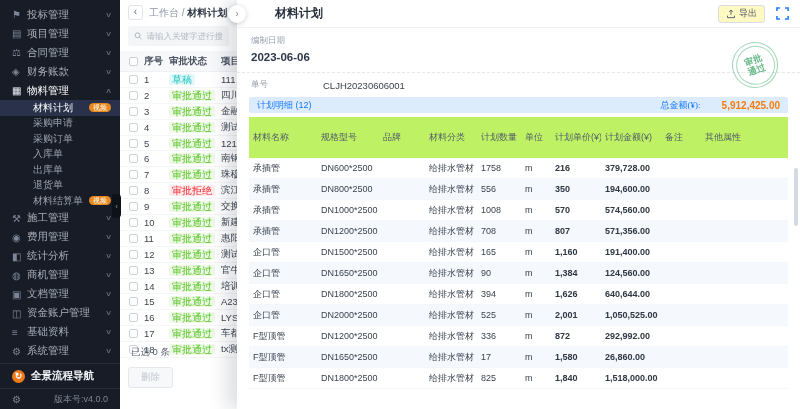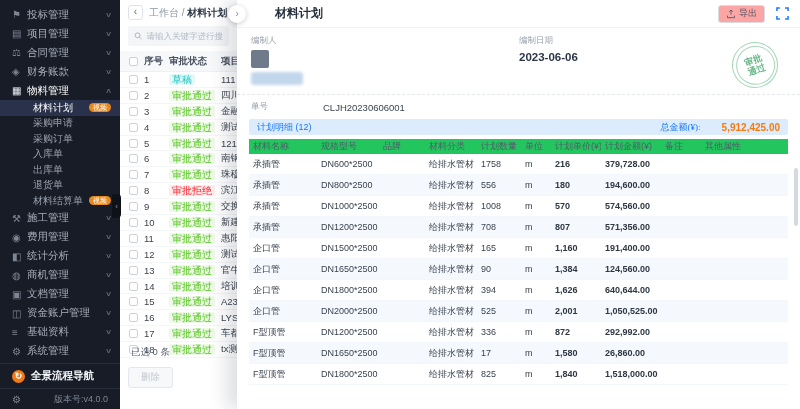--- a/index.html
+++ b/index.html
@@ -48,41 +48,41 @@
   .pill.reject { color:#f5222d; background:#fdeceb; }
   .mid-foot { position:absolute; left:8px; bottom:21px; display:flex; align-items:center; gap:8px;flex-direction:column; }
   .sel-text { font-size:9.5px; color:#596270; }
   .del-btn { border:1px solid #e4e7eb; background:#f7f8fa; color:#c3c9d1; font-size:9.5px; padding:3px 12px; border-radius:3px; cursor:not-allowed; }
 
   
   .drawer { position:absolute; left:237px; top:0; width:563px; height:409px; background:#fff; box-shadow:-10px 0 18px rgba(15,23,42,.14); display:flex; flex-direction:column; z-index:5; }
   .drawer-handle { position:absolute; left:-9px; top:5px; width:18px; height:18px; border-radius:50%; background:#fff; box-shadow:0 1px 5px rgba(0,0,0,.2); color:#8a94a3; font-size:11px; line-height:16px; text-align:center; cursor:pointer; }
   .drawer-head { height:28px; flex:none; display:flex; align-items:center; padding:0 10px 0 38px; border-bottom:1px solid #f1f2f4; }
   .drawer-title { font-size:12px; font-weight:bold; color:#27303d; flex:1; }
-  .export-btn { height:18px; border:1px solid #d9dde3; border-radius:3px; background:#fca5a5; font-size:9px; color:#4b5563; display:flex; align-items:center; gap:3px; padding:0 7px; margin-right:9px; cursor:pointer; }
+  .export-btn { height:18px; border:1px solid #d9dde3; border-radius:3px; background:#fef9c3; font-size:9px; color:#4b5563; display:flex; align-items:center; gap:3px; padding:0 7px; margin-right:9px; cursor:pointer; }
   .expand-btn { width:16px; height:16px; cursor:pointer; display:flex; align-items:center; justify-content:center; }
   .drawer-body { flex:1; overflow:hidden; position:relative; }
   .info-sec { padding:7px 14px 9px; border-bottom:1px dashed #e4e8ed; display:flex; position:relative; }
   .info-col1 { width:268px; }
   .flabel { font-size:8.5px; color:#98a1ad; }
   .avatar { width:18px; height:18px; background:#6f7b8b; border-radius:2px; margin-top:3px; }
   .name-blur { width:52px; height:13px; border-radius:3px; background:#c3d7ec; filter:blur(1.5px); margin-top:4px; }
   .date-val { font-size:11.5px; font-weight:bold; color:#2b3647; margin-top:4px; }
   .stamp { position:absolute; right:22px; top:14px; width:46px; height:46px; border:1.5px solid rgba(80,178,118,.55); border-radius:50%; transform:rotate(-20deg); display:flex; align-items:center; justify-content:center; }
   .stamp::before { content:""; position:absolute; inset:2.5px; border:1px solid rgba(80,178,118,.5); border-radius:50%; }
   .stamp-text { width:22px; font-size:9px; line-height:1.15; color:rgba(62,165,104,.8); text-align:center; font-weight:bold; }
   .order-row { display:flex; align-items:center; padding:6px 14px; font-size:9.5px; }
   .order-label { width:72px; font-size:8.5px; color:#98a1ad; flex:none; }
   .order-val { color:#39424e; }
   .detail-bar { margin:0 12px; height:16px; background:#dcecfd; border-radius:2px; display:flex; align-items:center; padding:0 8px; font-size:9px; }
   .detail-bar .dtitle { color:#1677ff; flex:1; }
   .detail-bar .tlabel { color:#1677ff; margin-right:21px;font-family:Liberation Serif, serif; }
   .detail-bar .tval { color:#f77b0c; font-weight:bold; font-size:10px; }
   table.dtable { width:539px; margin:4px 12px 0; border-collapse:collapse; table-layout:fixed; font-size:9px; }
-  .dtable th { background:#22c55e; color:#525b69; font-weight:normal; text-align:left; padding:1px 4px; white-space:nowrap; overflow:hidden; }
+  .dtable th { background:#bef264; color:#525b69; font-weight:normal; text-align:left; padding:14px 4px; white-space:nowrap; overflow:hidden; }
   .dtable td { padding:3.5px 4px; color:#39424e; border-bottom:1px solid #f3f6fa; white-space:nowrap; overflow:hidden; }
   .dtable tr:nth-child(even) td { background:#f5f9fe; }
   .dtable td.bold { font-weight:bold; color:#2e3742; }
   .drawer-foot { height:30px; flex:none; border-top:1px solid #eef0f3; display:flex; align-items:center; gap:20px; padding:0 16px; background:#fff; }
   .action { display:flex; align-items:center; gap:4px; font-size:9.5px; color:#4b5563; cursor:pointer; }
   .scroll-thumb { position:absolute; right:2px; top:140px; width:4px; height:58px; background:#d4dae2; border-radius:2px; }
 </style>
 </head>
 <body>
 
@@ -380,25 +380,20 @@
     </button>
     <div class="expand-btn">
       <svg viewBox="0 0 14 14" width="13" height="13" fill="none" stroke="#1677ff" stroke-width="1.6">
           <path d="M1 4.2V1h3.2M9.8 1H13v3.2M13 9.8V13H9.8M4.2 13H1V9.8"></path>
         </svg>
     </div>
   </div>
 
   <div class="drawer-body">
     <div class="info-sec">
-      <div class="info-col1">
-        <div class="flabel">编制人</div>
-        <div class="avatar"></div>
-        <div class="name-blur"></div>
-      </div>
       <div>
         <div class="flabel">编制日期</div>
         <div class="date-val">2023-06-06</div>
       </div>
       <div class="stamp">
         <div class="stamp-text">审批通过</div>
       </div>
     </div>
 
     <div class="order-row">
@@ -452,21 +447,21 @@
             <td></td>
             <td></td>
           </tr>
           <tr>
             <td>承插管</td>
             <td>DN800*2500</td>
             <td></td>
             <td>给排水管材</td>
             <td>556</td>
             <td>m</td>
-            <td class="bold">180</td>
+            <td class="bold">350</td>
             <td class="bold">194,600.00</td>
             <td></td>
             <td></td>
           </tr>
           <tr>
             <td>承插管</td>
             <td>DN1000*2500</td>
             <td></td>
             <td>给排水管材</td>
             <td>1008</td>

